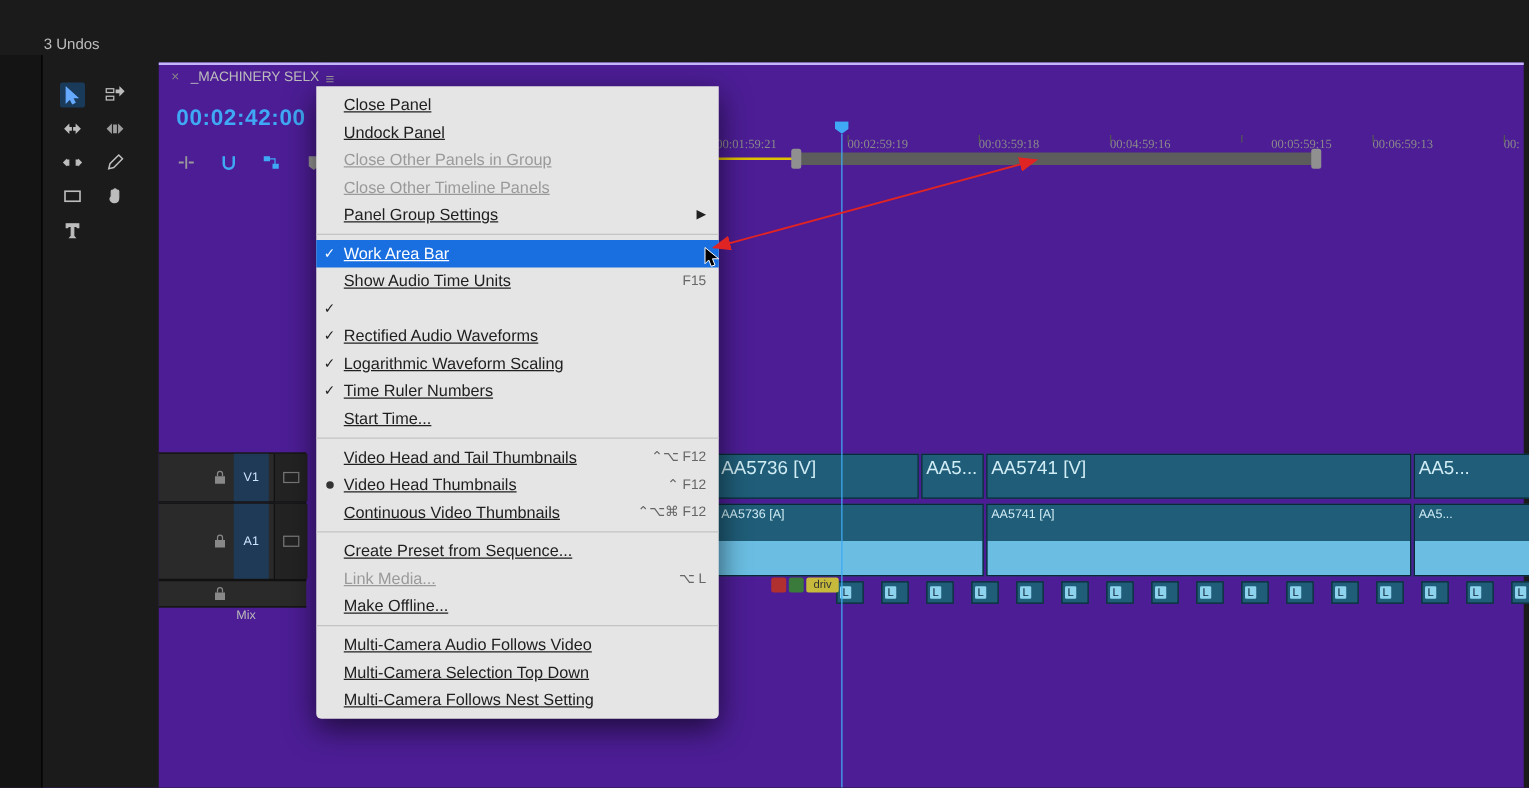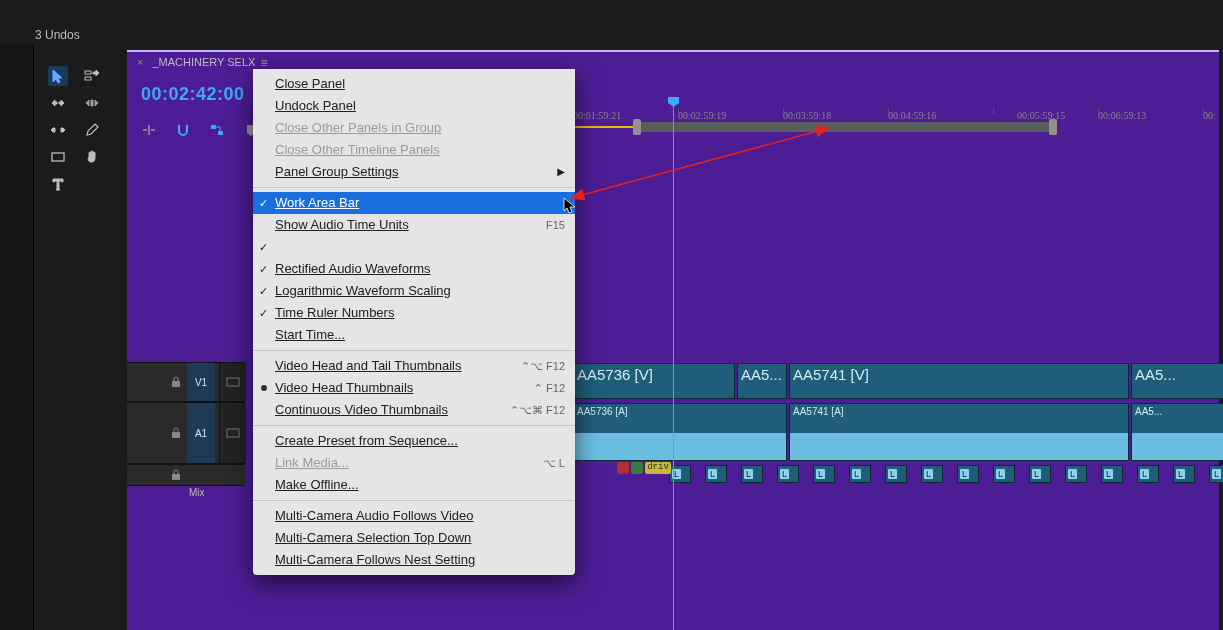--- a/index.html
+++ b/index.html
@@ -51,21 +51,21 @@
   .menu-item.disabled{color:#9a9a9a;align-items:flex-end;}
   .menu-item.hover{background:#1a6fe0;color:#fff;}
   .menu-sep{height:1px;background:#c4c4c4;margin:4px 0;}
   .menu-check{position:absolute;left:6px;font-size:11px;}
   .menu-radio{position:absolute;left:8px;width:6px;height:6px;border-radius:50%;background:#333;}
   .menu-sub{position:absolute;right:10px;font-size:10px;color:inherit;}
   .menu-shortcut{position:absolute;right:10px;font-size:11px;color:#666;}
   .cursor{position:absolute;left:563px;top:197px;width:14px;height:18px;z-index:200;}
   .cursor svg{width:14px;height:18px;}
   .arrow-anno{position:absolute;z-index:150;}
-  .driv-chip{position:absolute;left:490px;top:410px;height:12px;display:flex;gap:2px;font-family:Liberation Mono, monospace;}
+  .driv-chip{position:absolute;left:490px;top:410px;height:12px;display:flex;gap:2px;}
 </style>
 </head>
 <body>
 
 <div class="topstrip"></div>
 <div class="undos-bar">3 Undos</div>
 <div class="left-dark"></div>
 
 <div class="tool-col">
   <div class="tool-row">

